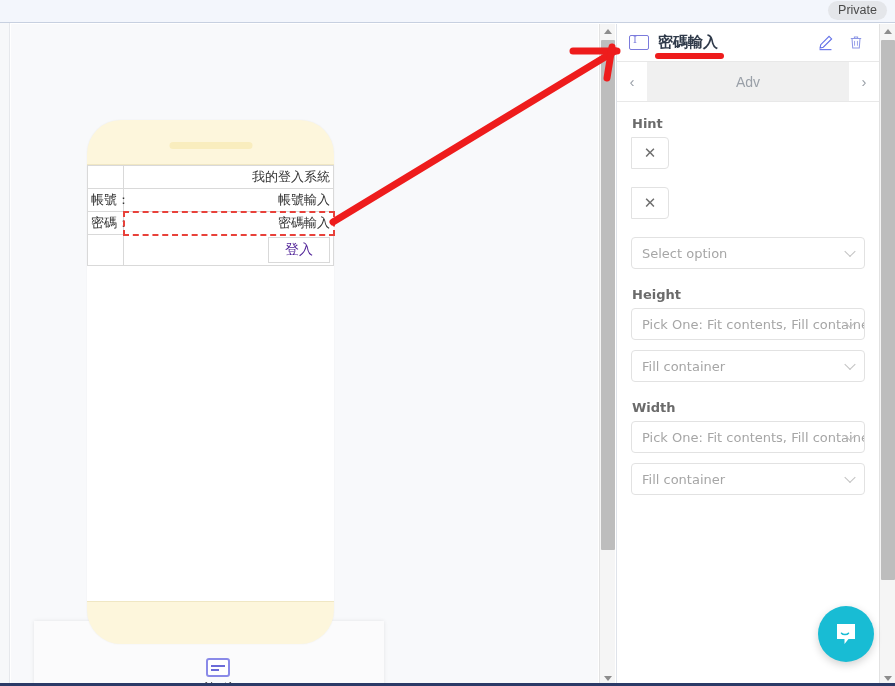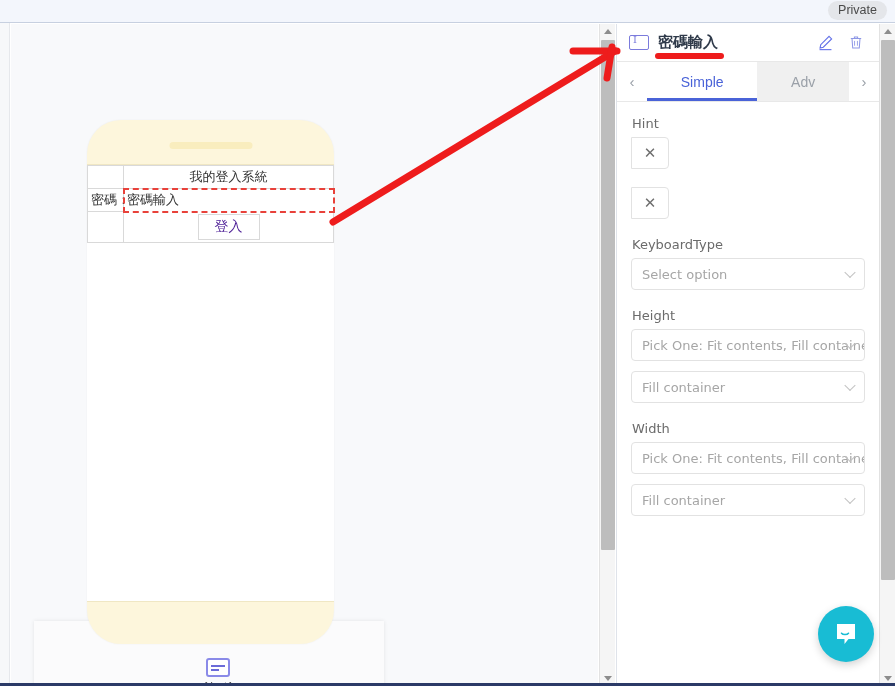--- a/index.html
+++ b/index.html
@@ -64,20 +64,21 @@
   
   .form-table { width: 100%; border-collapse: collapse; table-layout: fixed; }
   .form-table td {
     border: 1px solid #d9d9d9;
     padding: 2px 3px;
     font-size: 13px;
     color: #333;
     height: 23px;
     vertical-align: middle;
     font-family: "DejaVu Sans", sans-serif;
+    text-align: right;
   }
   .cell-blank { border: 1px solid #d9d9d9; width: 36px; }
   .title-cell {
     color: #e03030; text-align: center; white-space: nowrap;
     font-size: 14px;
   }
   .label-cell { width: 36px; white-space: nowrap; font-size: 13px; }
   .input-cell { color: #333; }
   .input-cell.selected {
     outline: 2px dashed #e8413a;
@@ -188,20 +189,21 @@
     content: ""; position: absolute; left: 0; right: 0; bottom: 0;
     height: 3px; background: #4a63d8;
   }
   .tab.inactive { background: #f0f0f0; }
 
   
   .prop-body { padding: 14px 14px 0 14px; }
   .prop-label {
     font-size: 13px; color: #6b6b6b; margin: 0 0 6px 1px;
     font-family: "DejaVu Sans", sans-serif;
+    font-weight: bold;
   }
   .prop-group { margin-bottom: 18px; }
 
   .input-wrap { display: flex; height: 32px; }
   .text-input {
     flex: 1 1 auto; border: 1px solid #e2e2e2; border-right: none;
     border-radius: 4px 0 0 4px;
     padding: 0 10px; font-size: 13.5px; color: #9b9b9b;
     font-family: "DejaVu Sans", sans-serif;
     background: #fff; outline: none; min-width: 0;
@@ -273,20 +275,24 @@
     <div class="viewer-tray"></div>
 
     <div class="phone">
       <div class="phone-speaker"></div>
       <div class="phone-screen">
         <table class="form-table">
           <tbody>
               <tr>
             <td class="cell-blank"></td>
             <td class="title-cell">我的登入系統</td>
+          </tr>
+          <tr>
+            <td class="label-cell">帳號：</td>
+            <td class="input-cell">帳號輸入</td>
           </tr>
           <tr>
             <td class="label-cell">密碼：</td>
             <td class="input-cell selected">密碼輸入</td>
           </tr>
           <tr>
             <td class="btn-row-cell"></td>
             <td class="btn-row-cell">
               <span class="login-btn">登入</span>
             </td>
@@ -331,42 +337,40 @@
           <path d="M3.5 5h13" stroke="#8d97e6" stroke-width="1.3"></path>
           <path d="M8 5V3.2h4V5" stroke="#8d97e6" stroke-width="1.3"></path>
           <path d="M5 5l0.9 12h8.2L15 5" stroke="#8d97e6" stroke-width="1.3" fill="none"></path>
           <path d="M8.2 8v6M11.8 8v6" stroke="#8d97e6" stroke-width="1.1"></path>
         </svg>
       </div>
     </div>
 
     <div class="tabs">
       <div class="tab-nav">‹</div>
-      <div class="tab active">Simple</div>
       <div class="tab inactive">Adv</div>
       <div class="tab-nav">›</div>
     </div>
 
     <div class="prop-body">
 
       <div class="prop-group">
         <div class="prop-label">Hint</div>
         <div class="input-wrap">
           <div class="clear-btn">✕</div>
         </div>
       </div>
 
       <div class="prop-group">
         <div class="input-wrap">
           <div class="clear-btn">✕</div>
         </div>
       </div>
 
       <div class="prop-group">
-        <div class="prop-label">KeyboardType</div>
         <div class="select-box">
           <span>Select option</span>
           <span class="chev"></span>
         </div>
       </div>
 
       <div class="prop-group">
         <div class="prop-label">Height</div>
         <div class="select-box">
           <span>Pick One: Fit contents, Fill container</span>

